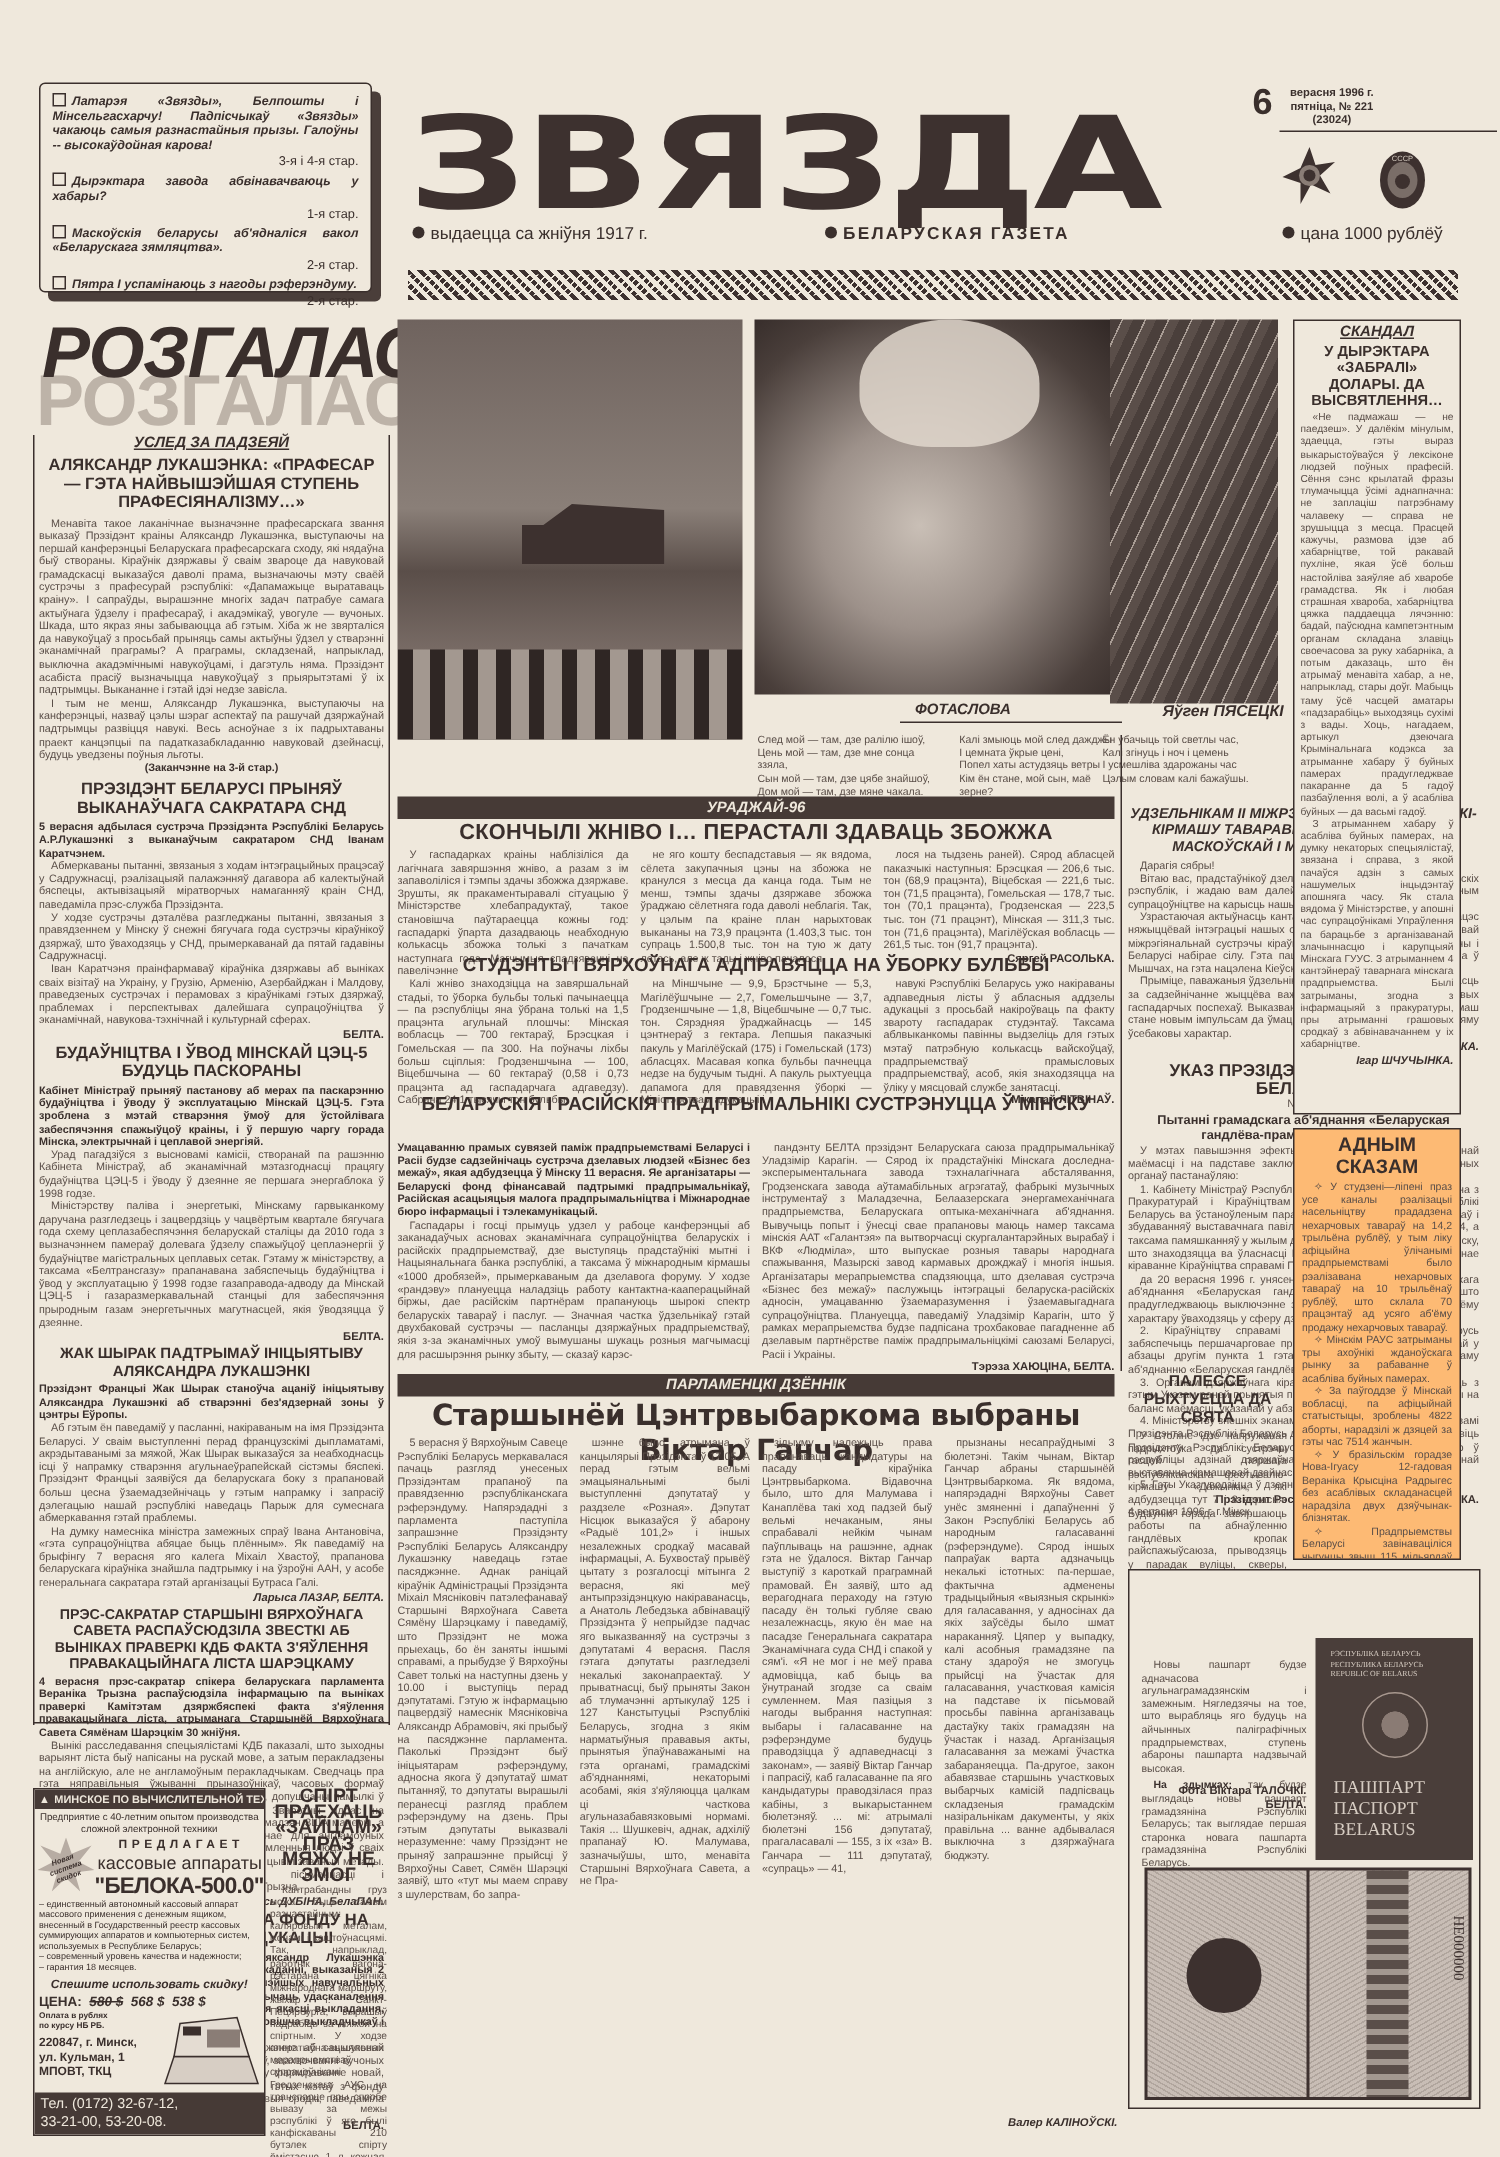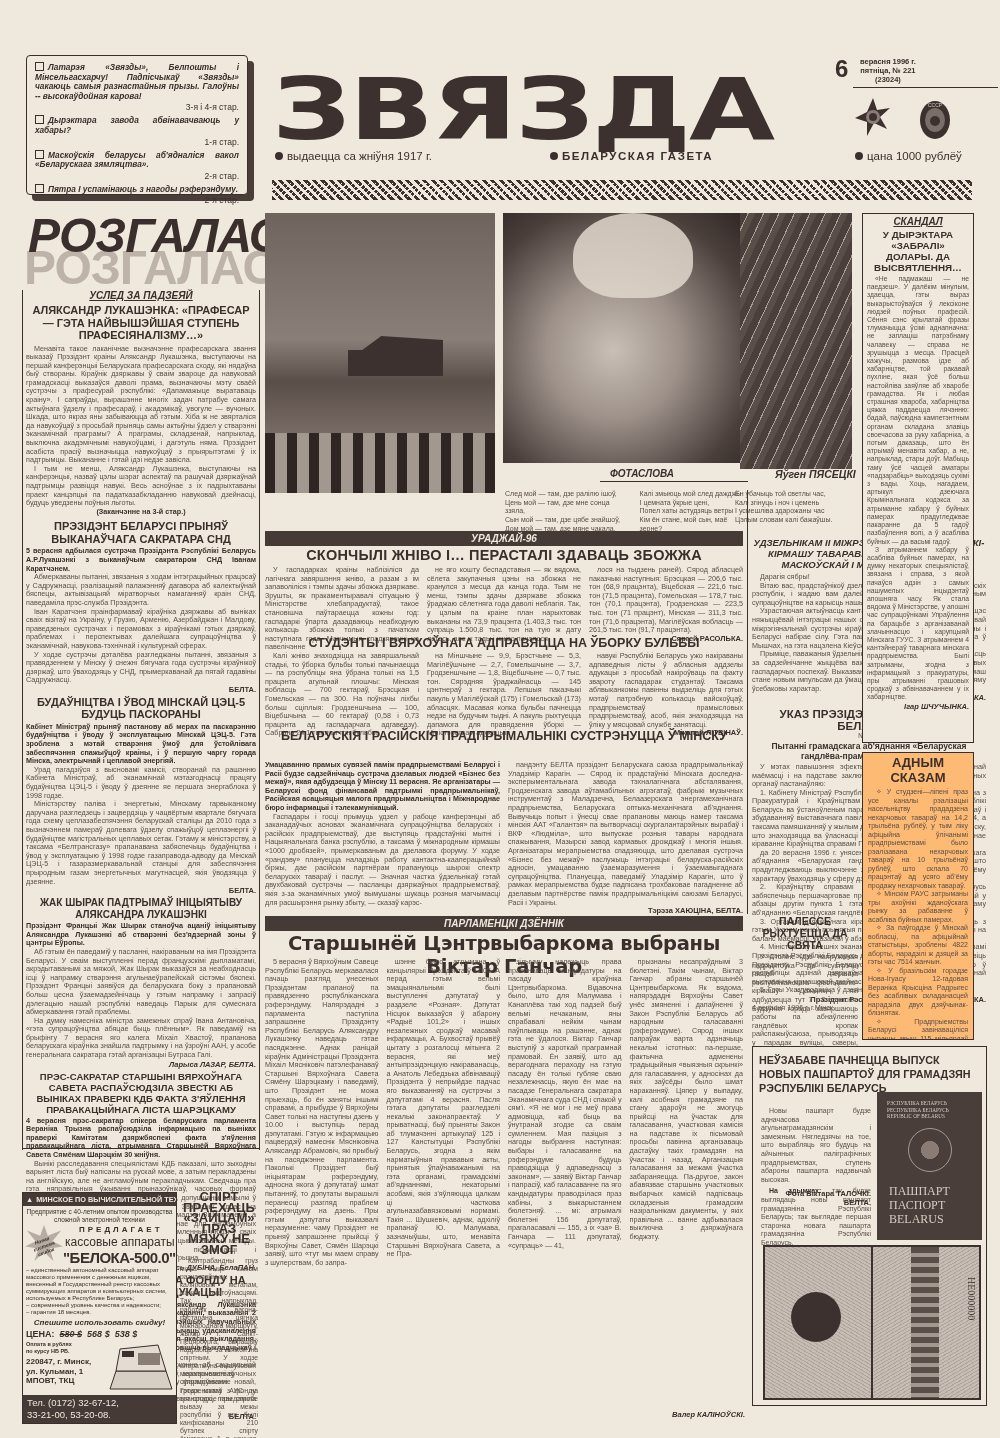--- a/index.html
+++ b/index.html
@@ -105,22 +105,22 @@
   <div class="txt">
       <p>Менавіта такое лаканічнае вызначэнне прафесарскага звання выказаў Прэзідэнт краіны Аляксандр Лукашэнка, выступаючы на першай канферэнцыі Беларускага прафесарскага сходу, які нядаўна быў створаны. Кіраўнік дзяржавы ў сваім звароце да навуковай грамадскасці выказаўся даволі прама, вызначаючы мэту сваёй сустрэчы з прафесурай рэспублікі: «Дапамажыце выратаваць краіну». І сапраўды, вырашэнне многіх задач патрабуе самага актыўнага ўдзелу і прафесараў, і акадэмікаў, увогуле — вучоных. Шкада, што якраз яны забываюцца аб гэтым. Хіба ж не звярталіся да навукоўцаў з просьбай прыняць самы актыўны ўдзел у стварэнні эканамічнай праграмы? А праграмы, складзенай, напрыклад, выключна акадэмічнымі навукоўцамі, і дагэтуль няма. Прэзідэнт асабіста прасіў вызначыцца навукоўцаў з прыярытэтамі ў іх падтрымцы. Выкананне і гэтай ідэі недзе завісла.</p>
       <p>І тым не менш, Аляксандр Лукашэнка, выступаючы на канферэнцыі, назваў цэлы шэраг аспектаў па рашучай дзяржаўнай падтрымцы развіцця навукі. Весь асноўнае з іх падрыхтаваны праект канцэпцыі па падатказабкладанню навуковай дзейнасці, будуць уведзены поўныя льготы.</p>
     </div>
   <div class="txt" style="text-align:center;font-weight:bold;color:#3a2f2c">(Заканчэнне на 3-й стар.)</div>
 
   <div class="hd" style="font-size:11px;line-height:12.5px;margin:4px 0 2px">ПРЭЗІДЭНТ БЕЛАРУСІ ПРЫНЯЎ ВЫКАНАЎЧАГА САКРАТАРА СНД</div>
   <div class="txt lead">5 верасня адбылася сустрэча Прэзідэнта Рэспублікі Беларусь А.Р.Лукашэнкі з выканаўчым сакратаром СНД Іванам Каратчэнем.</div>
   <div class="txt">
       <p>Абмеркаваны пытанні, звязаныя з ходам інтэграцыйных працэсаў у Садружнасці, рэалізацыяй палажэнняў дагавора аб калектыўнай бяспецы, актывізацыяй міратворчых намаганняў краін СНД, паведаміла прэс-служба Прэзідэнта.</p>
+      <p>У ходзе сустрэчы дэталёва разгледжаны пытанні, звязаныя з правядзеннем у Мінску ў снежні бягучага года сустрэчы кіраўнікоў дзяржаў, што ўваходзяць у СНД, прымеркаванай да пятай гадавіны Садружнасці.</p>
       <p>Іван Каратчэня праінфармаваў кіраўніка дзяржавы аб выніках сваіх візітаў на Украіну, у Грузію, Арменію, Азербайджан і Малдову, праведзеных сустрэчах і перамовах з кіраўнікамі гэтых дзяржаў, праблемах і перспектывах далейшага супрацоўніцтва ў эканамічнай, навукова-тэхнічнай і культурнай сферах.</p>
-      <p>У ходзе сустрэчы дэталёва разгледжаны пытанні, звязаныя з правядзеннем у Мінску ў снежні бягучага года сустрэчы кіраўнікоў дзяржаў, што ўваходзяць у СНД, прымеркаванай да пятай гадавіны Садружнасці.</p>
     </div>
   <div class="sig">БЕЛТА.</div>
 
   <div class="hd" style="font-size:11px;line-height:12.5px;margin:2px 0">БУДАЎНІЦТВА І ЎВОД МІНСКАЙ ЦЭЦ-5 БУДУЦЬ ПАСКОРАНЫ</div>
   <div class="txt lead">Кабінет Міністраў прыняў пастанову аб мерах па паскарэнню будаўніцтва і ўводу ў эксплуатацыю Мінскай ЦЭЦ-5. Гэта зроблена з мэтай стварэння ўмоў для ўстойлівага забеспячэння спажыўцоў краіны, і ў першую чаргу горада Мінска, электрычнай і цеплавой энергіяй.</div>
   <div class="txt">
       <p>Урад пагадзіўся з высновамі камісіі, створанай па рашэнню Кабінета Міністраў, аб эканамічнай мэтазгоднасці працягу будаўніцтва ЦЭЦ-5 і ўводу ў дзеянне яе першага энергаблока ў 1998 годзе.</p>
       <p>Міністэрству паліва і энергетыкі, Мінскаму гарвыканкому даручана разгледзець і зацвердзіць у чацвёртым квартале бягучага года схему цеплазабеспячэння беларускай сталіцы да 2010 года з вызначэннем памераў долевага ўдзелу спажыўцоў цеплаэнергіі ў будаўніцтве магістральных цеплавых сетак. Гэтаму ж міністэрству, а таксама «Белтрансгазу» прапанавана забяспечыць будаўніцтва і ўвод у эксплуатацыю ў 1998 годзе газаправода-адводу да Мінскай ЦЭЦ-5 і газаразмеркавальнай станцыі для забеспячэння прыродным газам энергетычных магутнасцей, якія ўводзяцца ў дзеянне.</p>
     </div>
   <div class="sig">БЕЛТА.</div>
@@ -384,21 +384,20 @@
   <div>
       <p>зідыуму належыць права прапанаваць кандыдатуры на пасаду кіраўніка Цэнтрвыбаркома. Відавочна было, што для Малумава і Канаплёва такі ход падзей быў вельмі нечаканым, яны спрабавалі нейкім чынам паўплываць на рашэнне, аднак гэта не ўдалося. Віктар Ганчар выступіў з кароткай праграмнай прамовай. Ён заявіў, што ад верагоднага пераходу на гэтую пасаду ён толькі губляе сваю незалежнасць, якую ён мае на пасадзе Генеральнага сакратара Эканамічнага суда СНД і спакой у сям'і. «Я не мог і не меў права адмовіцца, каб быць ва ўнутранай згодзе са сваім сумленнем. Мая пазіцыя з нагоды выбрання наступная: выбары і галасаванне на рэферэндуме будуць праводзіцца ў адпаведнасці з законам», — заявіў Віктар Ганчар і папрасіў, каб галасаванне па яго кандыдатуры праводзілася праз кабіны, з выкарыстаннем бюлетэняў. ... мі: атрымалі бюлетэні 156 дэпутатаў, прагаласавалі — 155, з іх «за» В. Ганчара — 111 дэпутатаў, «супраць» — 41,</p>
     </div>
   <div>
       <p>прызнаны несапраўднымі 3 бюлетэні. Такім чынам, Віктар Ганчар абраны старшынёй Цэнтрвыбаркома. Як вядома, напярэдадні Вярхоўны Савет унёс змяненні і дапаўненні ў Закон Рэспублікі Беларусь аб народным галасаванні (рэферэндуме). Сярод іншых папраўак варта адзначыць некалькі істотных: па-першае, фактычна адменены традыцыйныя «выязныя скрынкі» для галасавання, у адносінах да якіх заўсёды было шмат нараканняў. Цяпер у выпадку, калі асобныя грамадзяне па стану здароўя не змогуць прыйсці на ўчастак для галасавання, участковая камісія на падставе іх пісьмовай просьбы павінна арганізаваць дастаўку такіх грамадзян на ўчастак і назад. Арганізацыя галасавання за межамі ўчастка забараняецца. Па-другое, закон абавязвае старшынь участковых выбарчых камісій падпісваць складзеныя грамадскім назіральнікам дакументы, у якіх правільна ... ванне адбывалася выключна з дзяржаўнага бюджэту.</p>
     </div>
 </div>
 <div class="abs sig" style="left:640px;top:1410px;width:105px;font-style:italic">Валер КАЛІНОЎСКІ.</div>
 
 <div class="abs box" style="left:752px;top:1046px;width:235px;height:360px;background:#efe8dc">
-  <div style="position:absolute;left:6px;top:6px;width:225px;font-weight:bold;font-size:10.8px;line-height:14px;color:#3a2f2c">НЕЎЗАБАВЕ ПАЧНЕЦЦА ВЫПУСК НОВЫХ ПАШПАРТОЎ ДЛЯ ГРАМАДЗЯН РЭСПУБЛІКІ БЕЛАРУСЬ</div>
   <div class="txt" style="position:absolute;left:8px;top:60px;width:110px;font-size:7px;line-height:8.6px">
     <p>Новы пашпарт будзе адначасова агульнаграмадзянскім і замежным. Нягледзячы на тое, што вырабляць яго будуць на айчынных паліграфічных прадпрыемствах, ступень абароны пашпарта надзвычай высокая.</p>
     <p style="margin-top:3px"><b style="color:#3a2f2c">На здымках:</b> <span>так будзе выглядаць новы пашпарт грамадзяніна Рэспублікі Беларусь; так выглядае першая старонка новага пашпарта грамадзяніна Рэспублікі Беларусь.</span></p>
   </div>
   <div class="sig" style="position:absolute;left:8px;top:142px;width:110px">
       <div>Фота Віктара ТАЛОЧКІ.</div>
       <div>БЕЛТА.</div>
     </div>
   <div style="position:absolute;left:124px;top:45px;width:105px;height:148px;background:#4a3e3a;color:#d6ccc2;font-family:'Liberation Serif',serif">
     <div style="font-size:5.2px;line-height:6.5px;padding:8px 0 0 10px">

